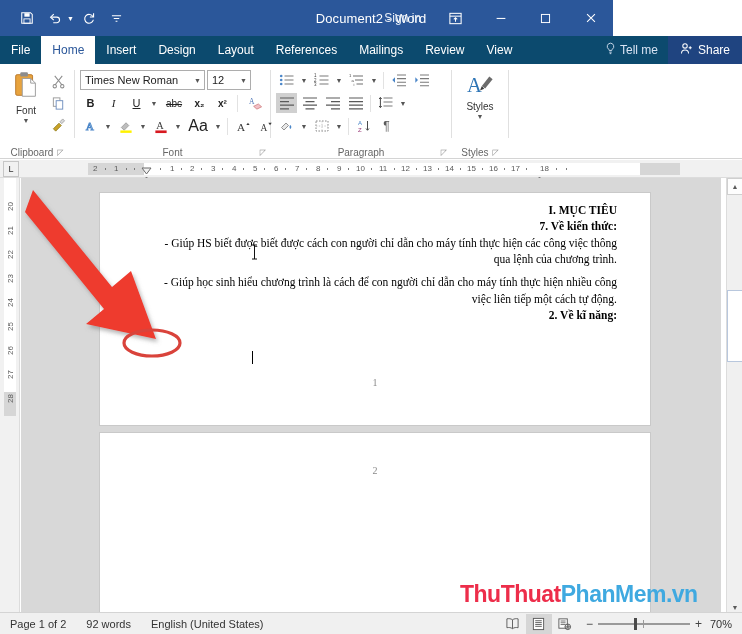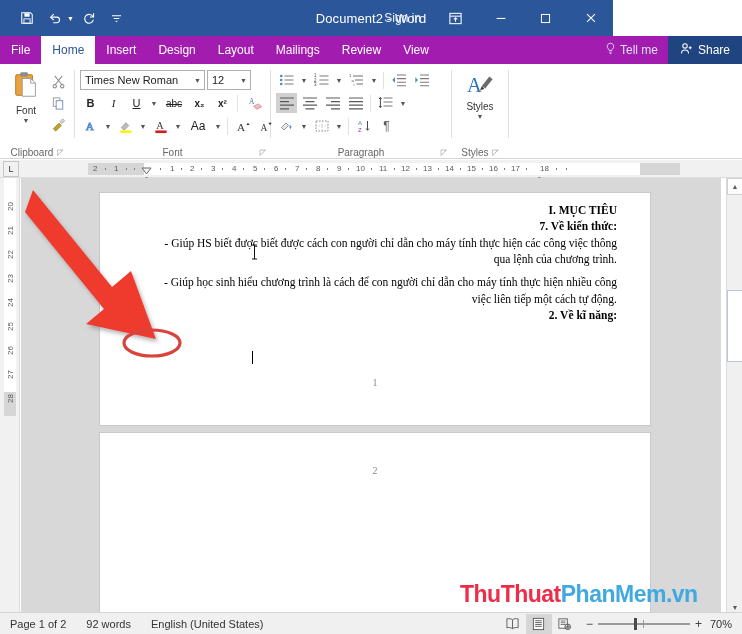--- a/index.html
+++ b/index.html
@@ -31,21 +31,21 @@
   .tb-right { position: absolute; right: 0; top: 0; height: 36px; display: flex; align-items: center; }
   .signin { font-size: 12px; color: #e8eef7; padding: 0 12px; }
   .tb-icon {
     width: 45px; height: 36px; display: flex; align-items: center; justify-content: center;
     color: #ffffff;
   }
 
   
   .tabbar {
     position: absolute; top: 36px; left: 0; width: 742px; height: 28px;
-    background: #a21caf;
+    background: #0c4a6e;
   }
   .tabs { display: flex; align-items: stretch; height: 28px; }
   .tab {
     display: flex; align-items: center; padding: 0 11px;
     font-size: 12px; color: #ffffff; height: 28px; white-space: nowrap;
   }
   .tab.active { background: #ffffff; color: #2B579A; }
   .tab-right { position: absolute; right: 0; top: 0; height: 28px; display: flex; align-items: center; }
   .tellme { display: flex; align-items: center; gap: 4px; font-size: 12px; color: #d8e3f3; padding: 0 10px; height: 28px; }
   .share { display: flex; align-items: center; gap: 5px; font-size: 12px; color: #ffffff;
@@ -271,20 +271,21 @@
     </div>
   </div>
 
   <div class="tabbar">
     <div class="tabs">
       <div class="tab">File</div>
       <div class="tab active">Home</div>
       <div class="tab">Insert</div>
       <div class="tab">Design</div>
       <div class="tab">Layout</div>
+      <div class="tab">References</div>
       <div class="tab">Mailings</div>
       <div class="tab">Review</div>
       <div class="tab">View</div>
     </div>
     <div class="tab-right">
       <div class="tellme">
         <span>
           <svg width="11" height="13" viewBox="0 0 12 14">
               <path d="M6 1.2a3.6 3.6 0 0 1 2.2 6.4c-.5.5-.8 1-.8 1.5H4.6c0-.5-.3-1-.8-1.5A3.6 3.6 0 0 1 6 1.2z" fill="none" stroke="#d8e3f3" stroke-width="1"></path>
               <path d="M4.7 11h2.6M5.1 12.6h1.8" stroke="#d8e3f3" stroke-width="1"></path>
@@ -393,21 +394,21 @@
                 </svg>
             </div>
             <div class="cbtn sm-caret">▼</div>
             <div class="cbtn">
               <svg width="16" height="15" viewBox="0 0 16 16">
                   <text x="3" y="11" font-size="11" fill="#3a3a3a" font-family="serif">A</text>
                   <rect x="2" y="12.2" width="12" height="2.8" fill="#D71920"></rect>
                 </svg>
             </div>
             <div class="cbtn sm-caret">▼</div>
-            <div class="cbtn wide" style="font-size:12px">Aa</div>
+            <div class="cbtn wide" style="font-size:16px">Aa</div>
             <div class="cbtn sm-caret">▼</div>
             <div class="vsep"></div>
             <div class="cbtn">
               <svg width="16" height="15" viewBox="0 0 16 16">
                   <text x="1.5" y="13" font-size="12" fill="#3a3a3a" font-family="serif">A</text>
                   <path d="M11.5 6.5l1.8-2.6 1.8 2.6z" fill="#3a3a3a"></path>
                 </svg>
             </div>
             <div class="cbtn">
               <svg width="16" height="15" viewBox="0 0 16 16">

